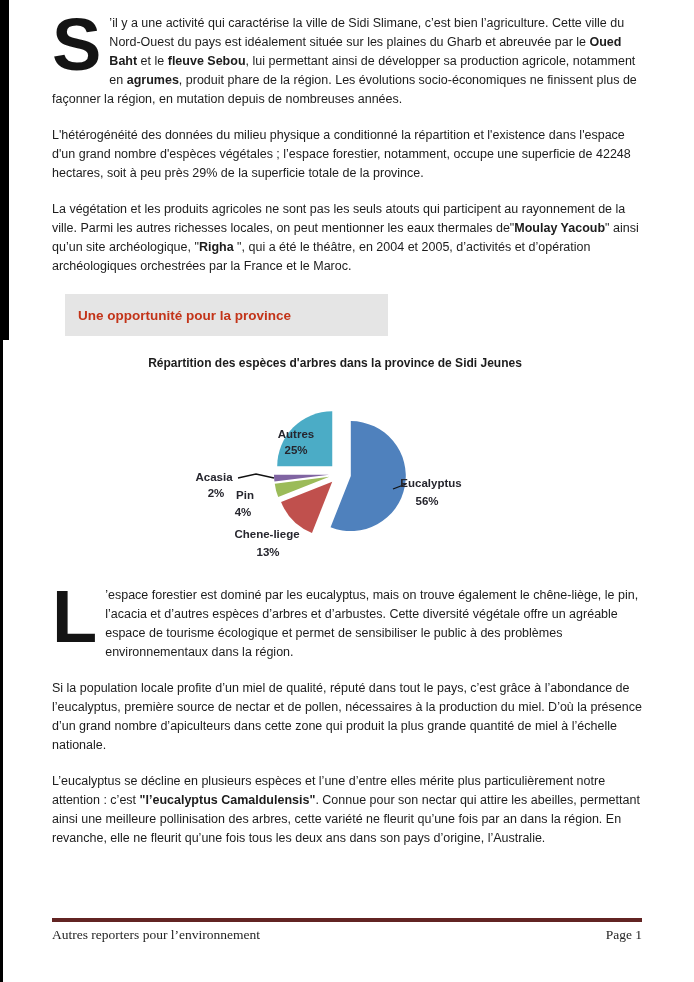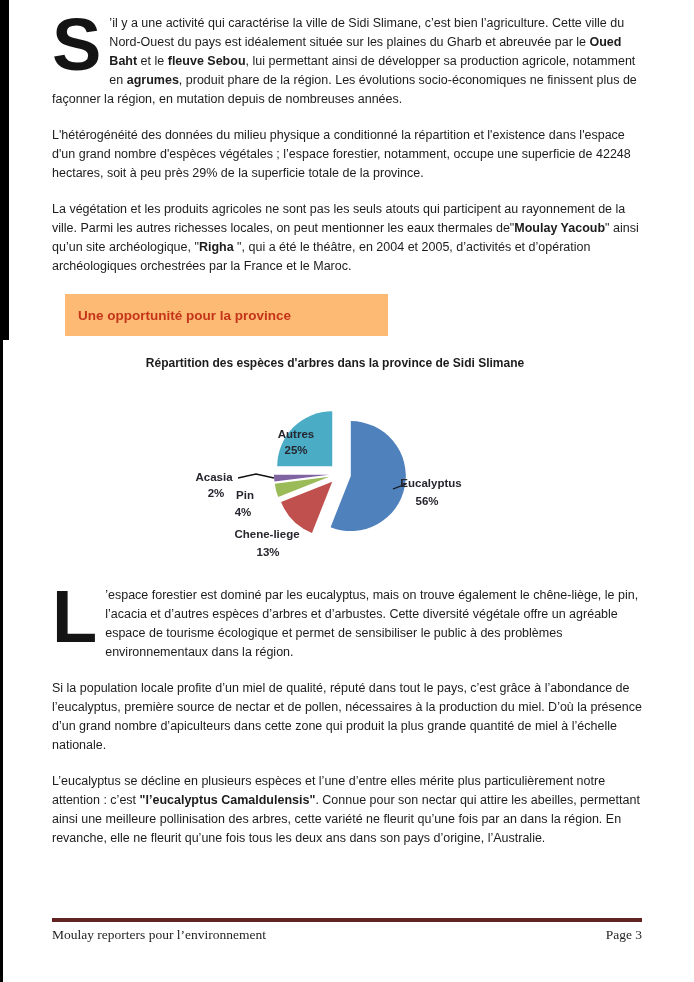--- a/index.html
+++ b/index.html
@@ -8,21 +8,21 @@
   .edge{position:absolute;background:#000;}
   .edge-top{left:0;top:0;width:9px;height:340px;}
   .edge-bottom{left:0;top:340px;width:3px;height:642px;}
   .content{position:absolute;left:52px;top:0;width:590px;}
   p.body{margin:0 0 17px 0;font-size:12.5px;line-height:19px;text-align:left;}
   p.first{margin-top:14px;}
   .dropcap{float:left;font-weight:bold;font-size:74px;line-height:55px;
            padding:3px 8px 0 0;color:#141414;}
   .rich .b{font-weight:bold;}
   .rich .i{}
-  .heading-box{margin:18px 0 0 13px;width:310px;height:42px;background:#fdba74;
+  .heading-box{margin:18px 0 0 13px;width:310px;height:42px;background:#e5e5e5;
                display:flex;align-items:center;padding-left:13px;box-sizing:content-box;}
   .heading-box span{font-weight:bold;font-size:13.5px;color:#C33419;}
   .chart-title{margin-top:20px;width:566px;text-align:center;
                font-weight:bold;font-size:12px;color:#1c1c1c;}
   .chart-wrap{margin:20px 0 6px 98px;width:490px;height:190px;}
   .footer{position:absolute;left:52px;top:918px;width:590px;
           border-top:4px solid #622423;padding-top:5px;
           display:flex;justify-content:space-between;
           font-family:"Liberation Serif",serif;font-size:13.5px;color:#1f1f1f;}
   svg text{font-family:"Liberation Sans",sans-serif;}
@@ -39,21 +39,21 @@
     <p class="body first rich"><span class="dropcap">S</span><span><span>’il y a une activité qui caractérise la ville de Sidi Slimane, c’est bien l’agriculture. Cette ville du Nord-Ouest du pays est idéalement située sur les plaines du Gharb et abreuvée par le </span><span class="b">Oued Baht</span><span> et le </span><span class="b">fleuve Sebou</span><span>, lui permettant ainsi de développer sa production agricole, notamment en </span><span class="b">agrumes</span><span>, produit phare de la région. Les évolutions socio-économiques ne finissent plus de façonner la région, en mutation depuis de nombreuses années.</span></span></p>
 
     <p class="body rich"><span><span>L'hétérogénéité des données du milieu physique a conditionné la répartition et l'existence dans l'espace d'un grand nombre d'espèces végétales ; l’espace forestier, notamment, occupe une superficie de 42248 hectares, soit à peu près 29% de la superficie totale de la province.</span></span></p>
 
     <p class="body rich"><span><span>La végétation et les produits agricoles ne sont pas les seuls atouts qui participent au rayonnement de la ville. Parmi les autres richesses locales, on peut mentionner les eaux thermales de"</span><span class="b i">Moulay Yacoub</span><span>" ainsi qu’un site archéologique, "</span><span class="b i">Righa </span><span>", qui a été le théâtre, en 2004 et 2005, d’activités et d’opération archéologiques orchestrées par la France et le Maroc.</span></span></p>
 
     <div class="heading-box">
       <span>Une opportunité pour la province</span>
     </div>
 
-    <div class="chart-title">Répartition des espèces d'arbres dans la province de Sidi Slimane</div>
+    <div class="chart-title">Répartition des espèces d'arbres dans la province de Sidi Jeunes</div>
 
     <div class="chart-wrap">
       <svg width="490" height="190" viewBox="0 0 490 190">
           <path d="M 200.80515975801558 86.06119446044298 L 200.80515975801558 31.061194460442977 A 55 55 0 1 1 180.55830936035827 137.1989011842968 Z" fill="#4F81BD"></path>
           <path d="M 182.22182540694797 91.77817459305201 L 161.97497500929066 142.91588131690582 A 55 55 0 0 1 131.08411868309412 112.02502499070926 Z" fill="#C0504D"></path>
           <path d="M 179.34558522758505 86.73558875881339 L 128.2078785037312 106.98243915647063 A 55 55 0 0 1 124.77927665528875 93.6289166048501 Z" fill="#9BBB59"></path>
           <path d="M 179.021705987289 84.69069571482245 L 124.45539741499272 91.58402356085915 A 55 55 0 0 1 124.02170598728901 84.69069571482247 Z" fill="#8064A2"></path>
           <path d="M 182.22182540694797 76.22182540694799 L 127.22182540694797 76.221825406948 A 55 55 0 0 1 182.22182540694797 21.221825406947985 Z" fill="#4BACC6"></path>
           <polyline points="243,99 256,94" fill="none" stroke="#111" stroke-width="1.3"></polyline>
           <text x="281" y="97" text-anchor="middle" font-size="11.5" font-weight="bold" fill="#26262e">Eucalyptus</text>
@@ -71,16 +71,16 @@
     </div>
 
     <p class="body rich"><span class="dropcap">L</span><span><span>’espace forestier est dominé par les eucalyptus, mais on trouve également le chêne-liège, le pin, l’acacia et d’autres espèces d’arbres et d’arbustes.  Cette diversité végétale offre un agréable espace de tourisme écologique et permet de sensibiliser le public à des problèmes environnementaux dans la région.</span></span></p>
 
     <p class="body rich"><span><span>Si la population locale profite d’un miel de qualité, réputé dans tout le pays, c’est grâce à l’abondance de l’eucalyptus, première source de nectar et de pollen, nécessaires à la production du miel. D’où la présence d’un grand nombre d’apiculteurs dans cette zone qui produit la plus grande quantité de miel à l’échelle nationale.</span></span></p>
 
     <p class="body rich"><span><span>L’eucalyptus se décline en plusieurs espèces  et l’une d’entre elles mérite plus particulièrement notre attention : c’est </span><span class="b">"l’eucalyptus Camaldulensis"</span><span>. Connue pour son nectar qui attire les abeilles, permettant ainsi une meilleure pollinisation des arbres, cette variété ne fleurit qu’une fois par an dans la région. En revanche, elle ne fleurit qu’une fois tous les deux ans dans son pays d’origine, l’Australie.</span></span></p>
   </div>
 
   <div class="footer">
-    <span>Moulay reporters pour l’environnement</span>
-    <span>Page 3</span>
+    <span>Autres reporters pour l’environnement</span>
+    <span>Page 1</span>
   </div>
 </div>
 
 </body></html>

